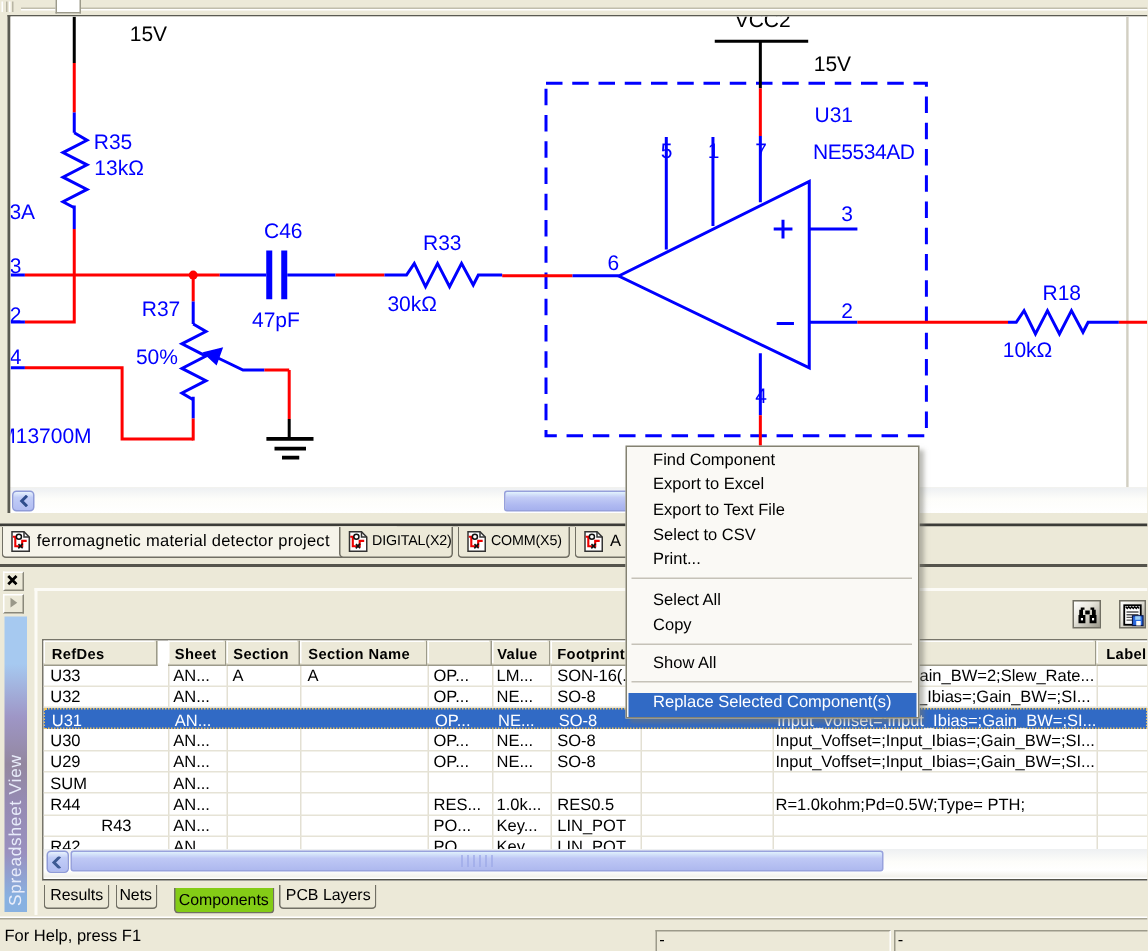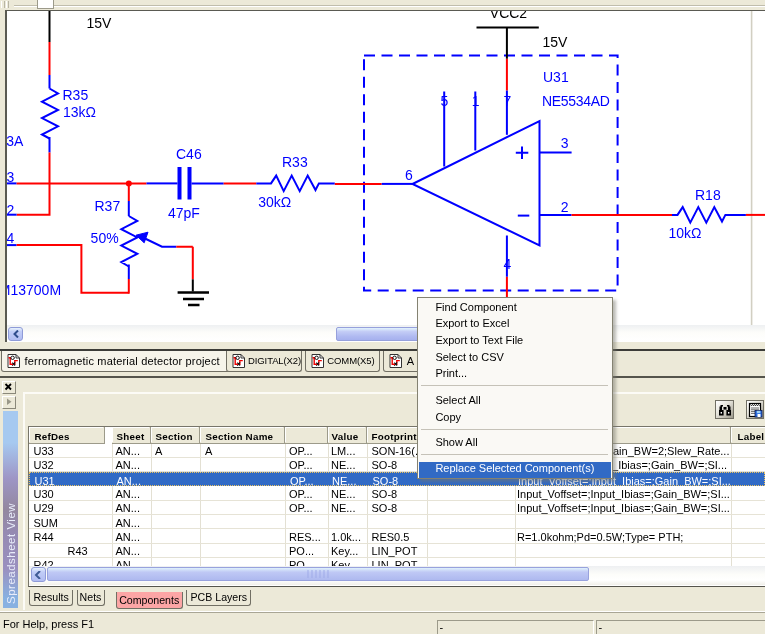--- a/index.html
+++ b/index.html
@@ -356,21 +356,21 @@
     </svg>
  <div class="abs" style="left:18.5px;top:140.5px;width:542px;height:14px;border-radius:2px;background:linear-gradient(#dff1fc,#bfc8f5 35%,#aeb9ef);border:1px solid #98a2dd;box-sizing:border-box;"></div>
  <svg width="22" height="8" style="position:absolute;left:278px;top:143px;">
       <path d="M1 0 V8 M5 0 V8 M9 0 V8 M13 0 V8 M17 0 V8 M21 0 V8" stroke="#9fabe8" stroke-width="1"></path>
     </svg>
 
 </div>
 
 <div class="btab" style="left:29.4px;width:43.5px;">Results</div>
 <div class="btab" style="left:76.5px;width:28px;">Nets</div>
-<div class="btab" style="left:115.7px;width:67px;top:592px;height:16.5px;background:#fca5a5;">Components</div>
+<div class="btab" style="left:115.7px;width:67px;top:592px;height:16.5px;background:#84cc16;">Components</div>
 <div class="btab" style="left:186.3px;width:65px;">PCB Layers</div>
 
 <div class="abs" style="left:0;top:610.8px;width:765px;height:1.4px;background:#fff;"></div>
 <div class="abs" style="left:0;top:612.2px;width:765px;height:1.2px;background:#a9a695;"></div>
 <div class="abs t11" style="left:3px;top:618px;">For Help, press F1</div>
 <div class="abs" style="left:436.5px;top:619.5px;width:155px;height:15px;border-top:1px solid #9c9a8a;border-left:1px solid #9c9a8a;border-right:1px solid #fff;"></div>
 <div class="abs" style="left:595.5px;top:619.5px;width:169px;height:15px;border-top:1px solid #9c9a8a;border-left:1px solid #9c9a8a;"></div>
 <div class="abs t11" style="left:439.5px;top:620.5px;">-</div>
 <div class="abs t11" style="left:598.5px;top:620.5px;">-</div>
 

